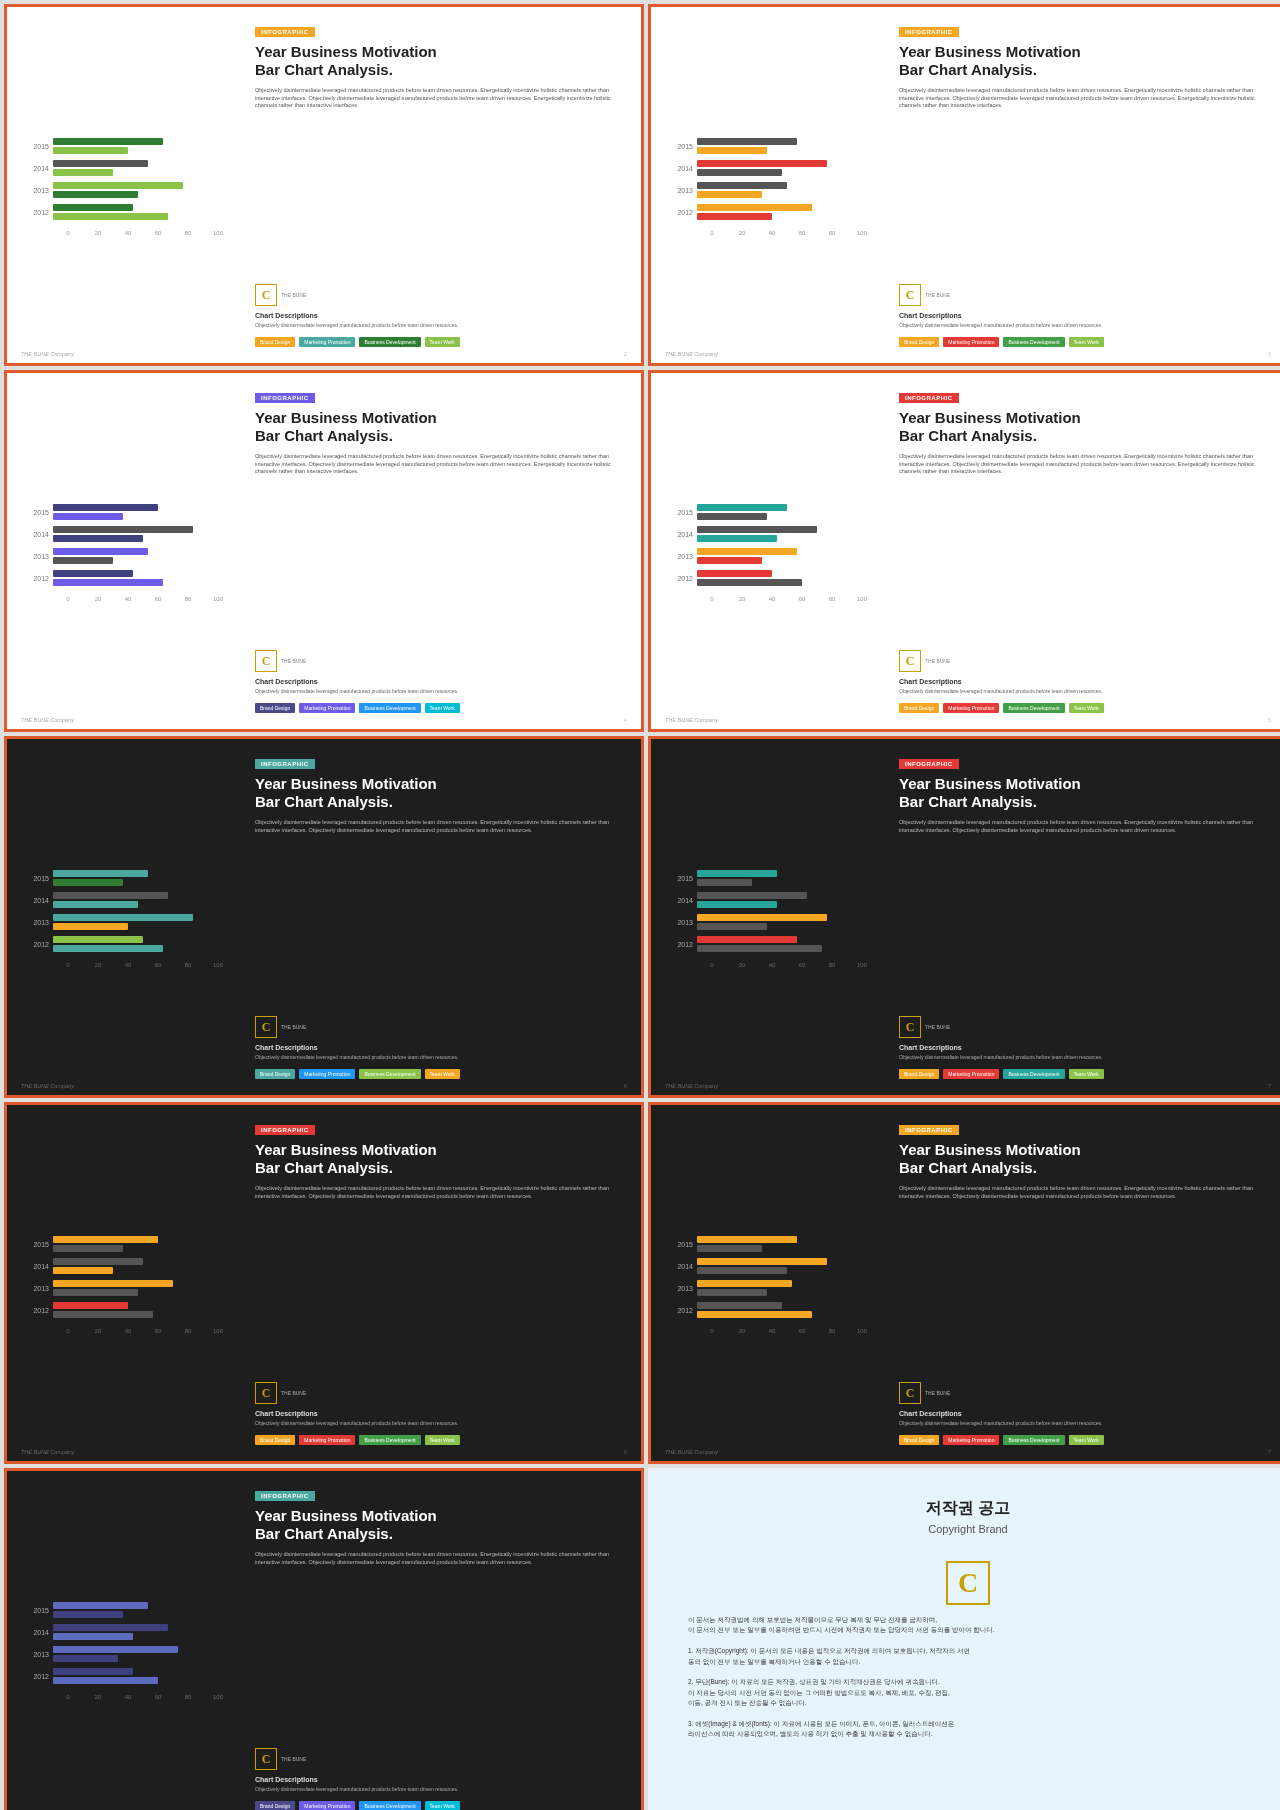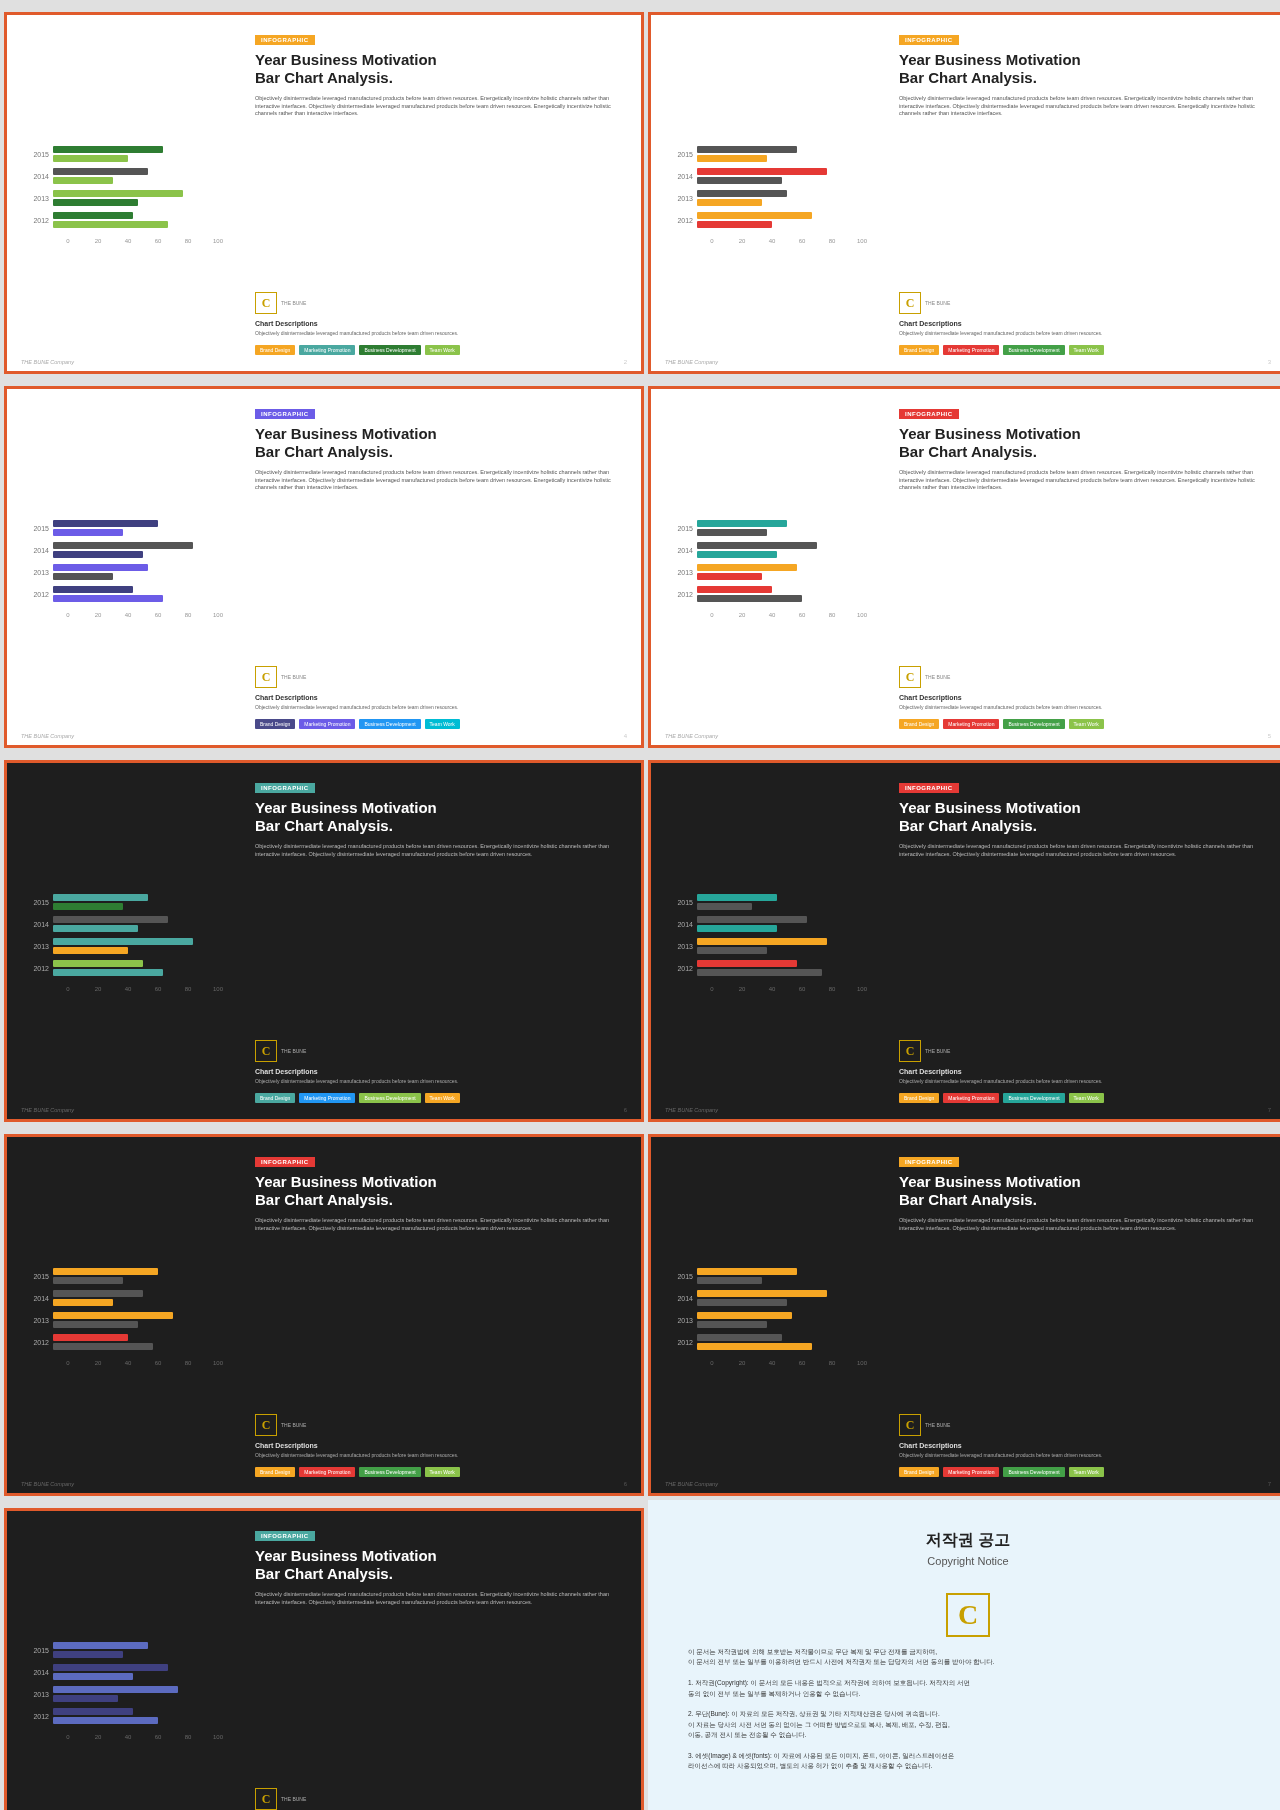--- a/index.html
+++ b/index.html
@@ -19,21 +19,21 @@
       position: relative;
       overflow: hidden;
       display: flex;
       flex-direction: row;
       padding: 20px 18px 16px 14px;
     }
 
     .slide.light { background: #fff; }
     .slide.dark { background: #1e1e1e; }
 
-    .slide-border { border: 3px solid #e05a2b; margin-top: 8px; }
+    .slide-border { border: 3px solid #e05a2b; }
 
     
     .chart-area {
       width: 220px;
       flex-shrink: 0;
       display: flex;
       flex-direction: column;
       justify-content: center;
       padding-right: 8px;
     }
@@ -794,21 +794,21 @@
         <div class="legend-row">
           <div class="legend-tag" style="background-color: rgb(74, 74, 138);">Brand Design</div>
           <div class="legend-tag" style="background-color: rgb(108, 92, 231);">Marketing Promotion</div>
           <div class="legend-tag" style="background-color: rgb(33, 150, 243);">Business Development</div>
           <div class="legend-tag" style="background-color: rgb(0, 188, 212);">Team Work</div>
         </div>
       </div>
     </div>
     <div class="copyright-slide">
       <div class="copyright-title-kr">저작권 공고</div>
-      <div class="copyright-title-en">Copyright Notice</div>
+      <div class="copyright-title-en">Copyright Brand</div>
       <div class="copyright-logo">C</div>
       <div class="copyright-body" style="white-space:pre-line;font-size:6.5px;line-height:1.6;">이 문서는 저작권법에 의해 보호받는 저작물이므로 무단 복제 및 무단 전재를 금지하며,
 이 문서의 전부 또는 일부를 이용하려면 반드시 사전에 저작권자 또는 담당자의 서면 동의를 받아야 합니다.
 
 1. 저작권(Copyright): 이 문서의 모든 내용은 법적으로 저작권에 의하여 보호됩니다. 저작자의 서면
 동의 없이 전부 또는 일부를 복제하거나 인용할 수 없습니다.
 
 2. 무단(Bune): 이 자료의 모든 저작권, 상표권 및 기타 지적재산권은 당사에 귀속됩니다.
 이 자료는 당사의 사전 서면 동의 없이는 그 어떠한 방법으로도 복사, 복제, 배포, 수정, 편집,
 이동, 공개 전시 또는 전송될 수 없습니다.

